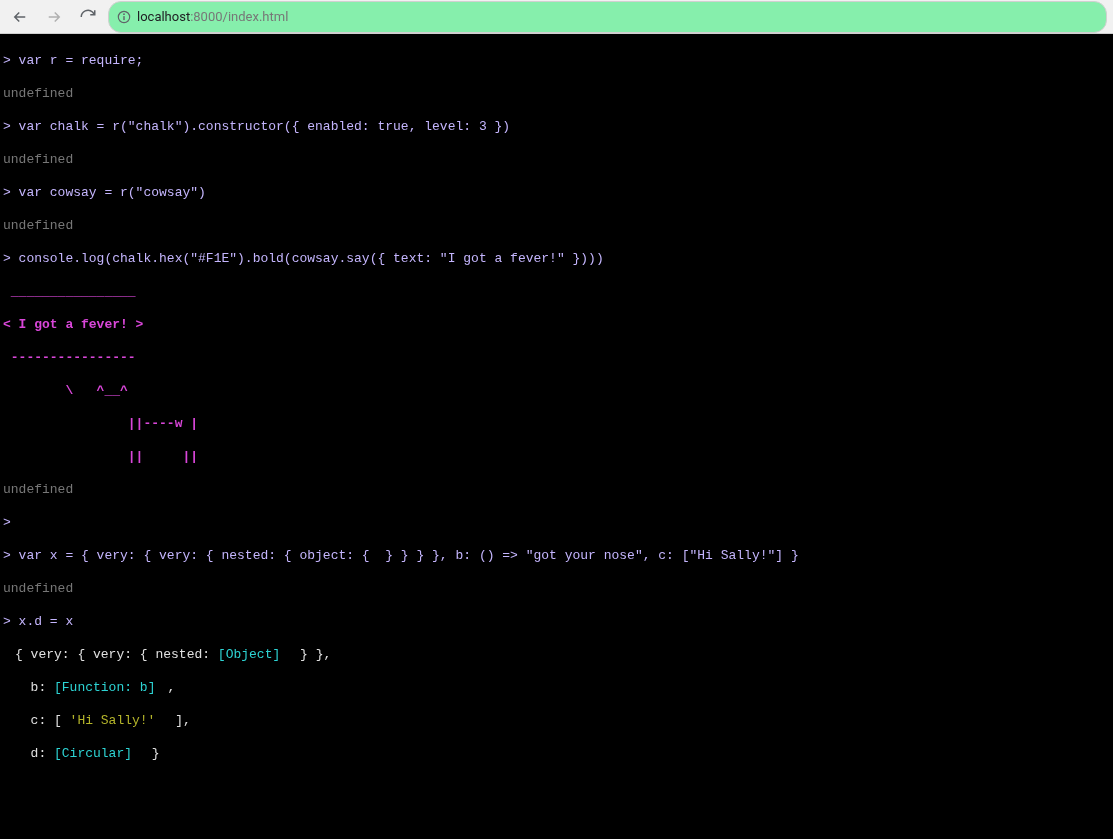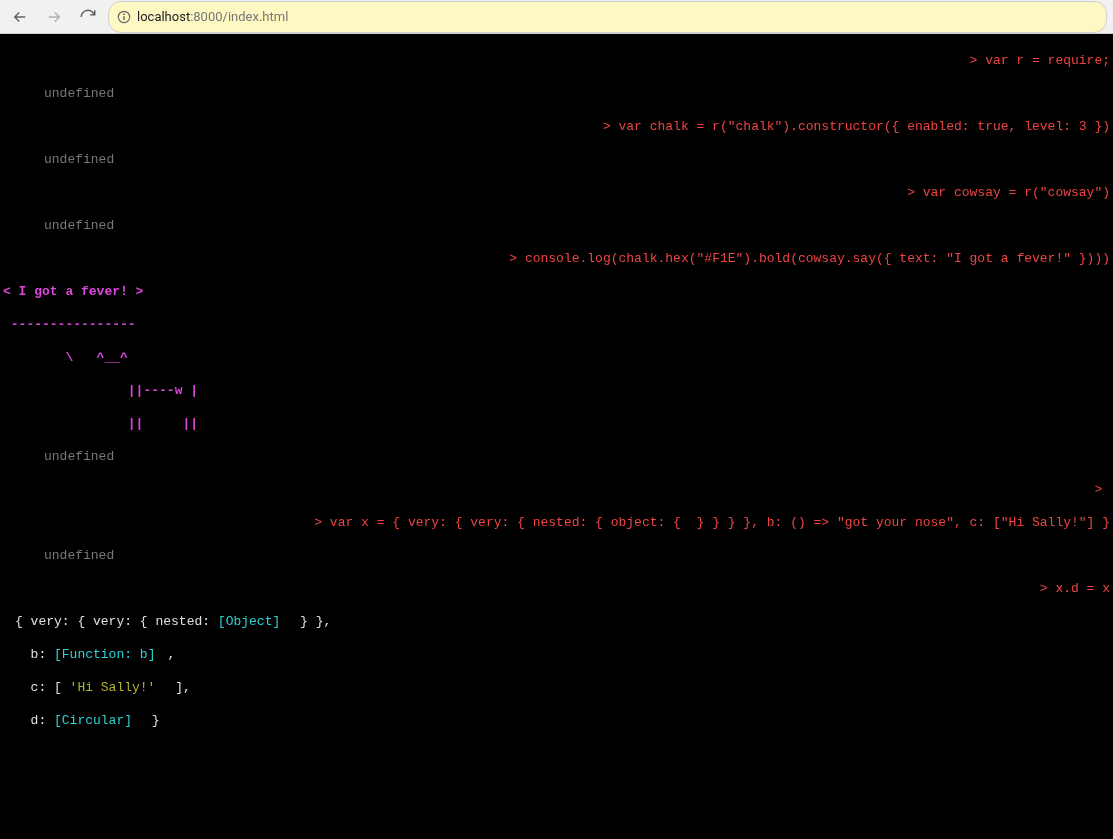--- a/index.html
+++ b/index.html
@@ -39,21 +39,21 @@
       stroke: #5f6368;
       fill: none;
       stroke-width: 2;
     }
     .nav-btn.disabled svg {
       stroke: #b0b0b0;
     }
     .addressbar {
       flex: 1;
       height: 32px;
-      background: #fef9c3;
+      background: #86efac;
       border: 1px solid #d0d0d0;
       border-radius: 13px;
       display: flex;
       align-items: center;
       padding: 0 8px;
       gap: 6px;
       font-size: 13px;
       color: #555;
     }
     .addressbar .info-icon {
@@ -73,22 +73,22 @@
       background: #000;
       color: #ccc;
       font-family: "Consolas", "Courier New", monospace;
       font-size: 13px;
       line-height: 16.5px;
       height: calc(839px - 34px);
       padding: 2px 3px;
       white-space: pre;
       overflow: hidden;
     }
-    .prompt { color: #ef4444; text-align: right; }
-    .undef { color: #777; margin-left: 41px; }
+    .prompt { color: #c4b5fd; }
+    .undef { color: #777; }
     .magenta { color: #d946d9; font-weight: bold; }
     .cyan { color: #2dd4d4; margin-top: 24px; }
     .green { color: #b5b52a; }
     .white { color: #e0e0e0; margin-left: 12px; }
   </style>
 </head>
 <body>
 
 <div class="toolbar">
   <div class="nav-btn">
@@ -119,20 +119,21 @@
 </div>
 
 <div class="terminal">
 <div class="prompt">&gt; var r = require;</div>
 <div class="undef">undefined</div>
 <div class="prompt">&gt; var chalk = r("chalk").constructor({ enabled: true, level: 3 })</div>
 <div class="undef">undefined</div>
 <div class="prompt">&gt; var cowsay = r("cowsay")</div>
 <div class="undef">undefined</div>
 <div class="prompt">&gt; console.log(chalk.hex("#F1E").bold(cowsay.say({ text: "I got a fever!" })))</div>
+<div class="magenta"> ________________ </div>
 <div class="magenta">&lt; I got a fever! &gt;</div>
 <div class="magenta"> ---------------- </div>
 <div class="magenta">        \   ^__^</div>
 <div class="magenta">                ||----w |</div>
 <div class="magenta">                ||     ||</div>
 <div class="undef">undefined</div>
 <div class="prompt">&gt; </div>
 <div class="prompt">&gt; var x = { very: { very: { nested: { object: {  } } } }, b: () =&gt; "got your nose", c: ["Hi Sally!"] }</div>
 <div class="undef">undefined</div>
 <div class="prompt">&gt; x.d = x</div>

